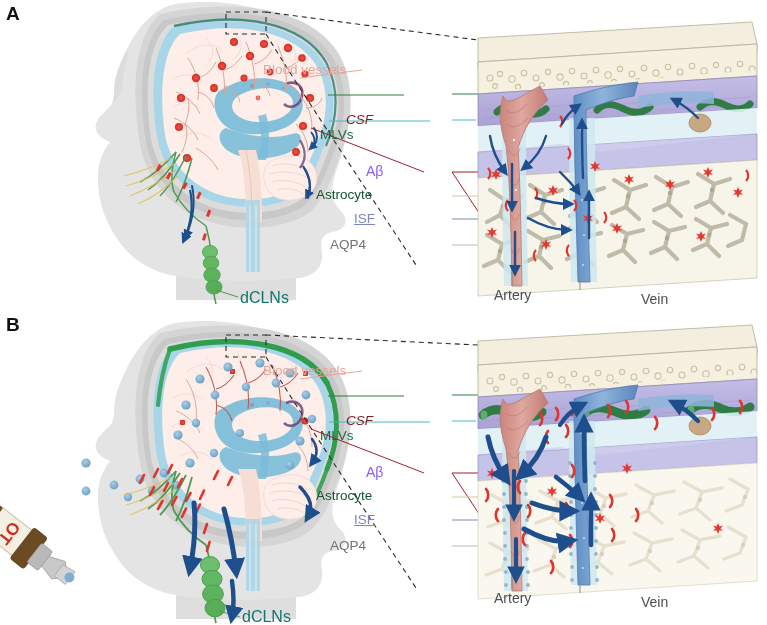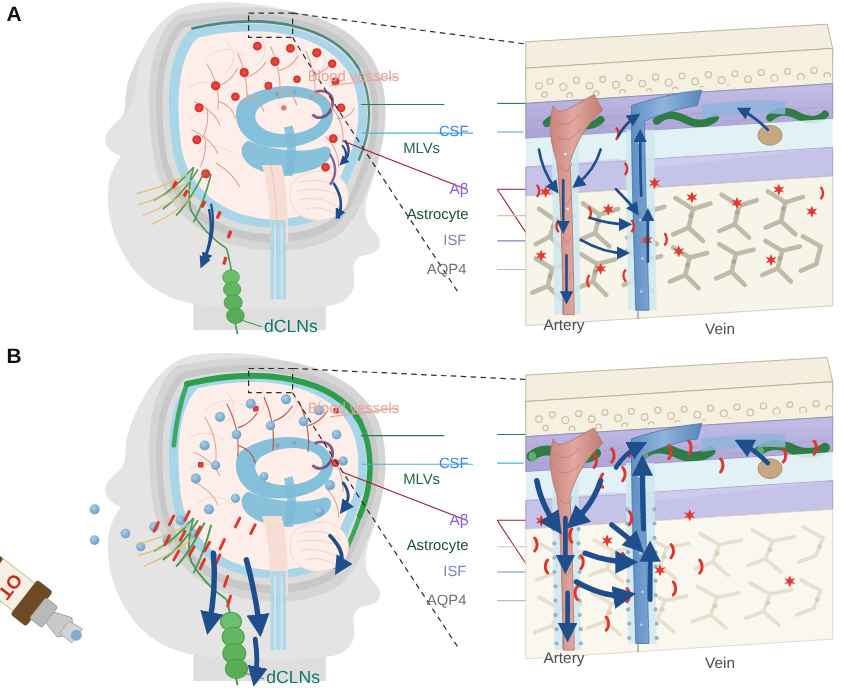--- a/index.html
+++ b/index.html
@@ -12,27 +12,27 @@
   #panelA{top:0;}
   #panelB{top:313px;}
 
   .panel-letter{position:absolute;font-size:19px;font-weight:bold;color:#111;
                 letter-spacing:0;line-height:1;}
 
   .svgwrap{position:absolute;inset:0;}
   svg{display:block;}
 
   .lbl{position:absolute;font-size:13.5px;white-space:nowrap;line-height:1;}
-  .lbl-right{text-align:right;}
+  .lbl-right{text-align:left;}
   .t-blood{color:#e8a598;}
   .t-mlv{color:#1c6b44;margin-top:41px;}
-  .t-csf{color:#3b82f6;}
+  .t-csf{color:#7f1d1d;font-style:italic;}
   .t-abeta{color:#8b5cf6;}
   .t-astro{color:#14532d;}
-  .t-isf{color:#7d86bd;}
+  .t-isf{color:#7d86bd;text-decoration:underline;}
   .t-aqp4{color:#737373;}
   .t-vessel{color:#4a4f54;font-size:14px;}
   .t-dclns{color:#0f766e;font-size:16px;}
 </style>
 </head>
 <body>
 
 <div class="figure">
 
   <div class="panel" id="panelA">

